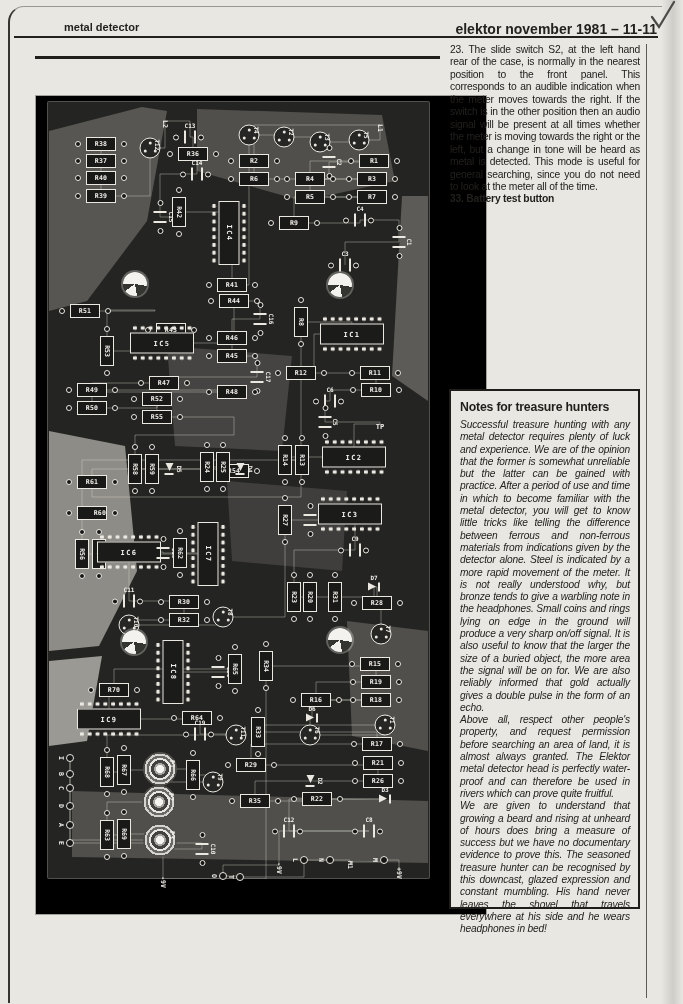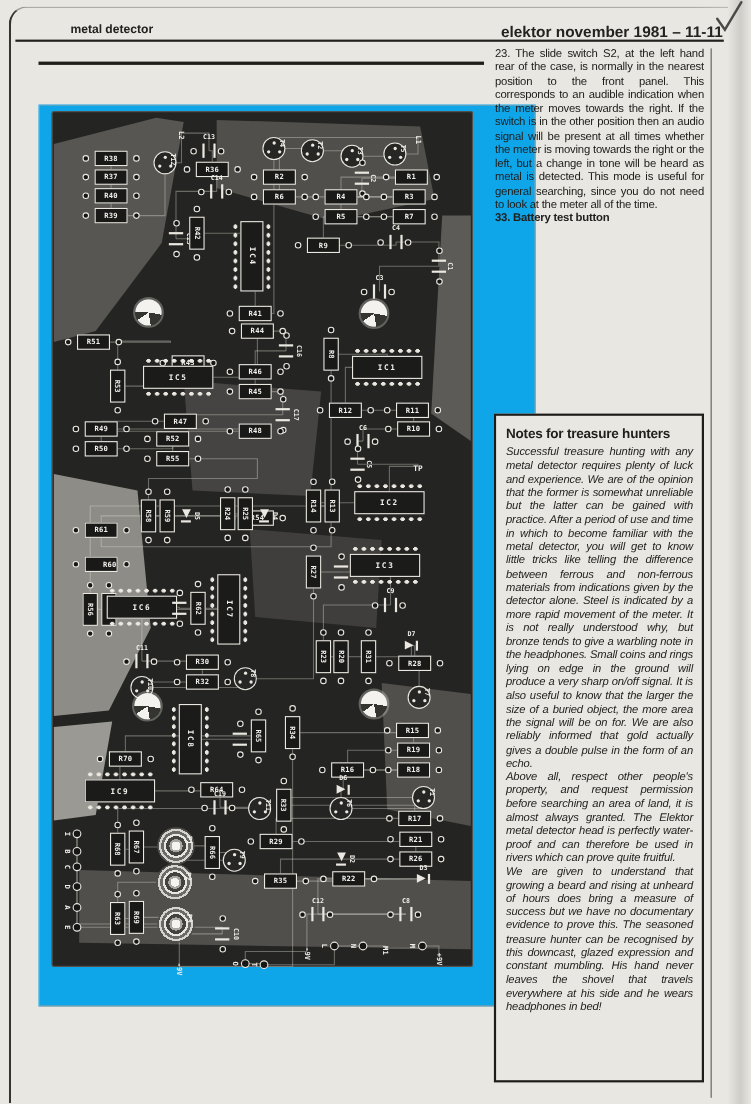--- a/index.html
+++ b/index.html
@@ -14,25 +14,25 @@
   .section-rule{position:absolute;left:35px;top:56px;width:405px;height:3px;background:#1f1e1b;}
   .vert-rule{position:absolute;left:646px;top:44px;width:1px;height:954px;background:#5c5a56;}
   .checkmark{position:absolute;left:646px;top:0px;}
   
   .col-right{position:absolute;left:450px;top:44px;width:190px;color:#22201d;font-size:10.3px;line-height:12.45px;letter-spacing:-0.2px;text-align:justify;}
   .col-right p{margin:0 0 0 0;}
   .col-right .b{font-weight:bold;}
   .col-right .indent{text-indent:16px;}
   .endmark{font-weight:bold;font-size:12px;letter-spacing:-1px;color:#121110;}
   
-  .notes-box{position:absolute;left:449px;top:376px;width:191px;height:608px;border:2px solid #1e1d1a;box-sizing:border-box;padding:9px 8px 6px 9px;background:#e9e7e2;}
+  .notes-box{position:absolute;left:449px;top:389px;width:191px;height:520px;border:2px solid #1e1d1a;box-sizing:border-box;padding:9px 8px 6px 9px;background:#e9e7e2;}
   .notes-title{font-size:12.3px;font-weight:bold;color:#1f1e1b;margin:0 0 5px 0;letter-spacing:-0.2px;}
   .notes-body p{margin:0;font-style:italic;font-size:10.2px;line-height:12.3px;letter-spacing:-0.15px;text-align:justify;color:#24221f;}
   
-  .figure{position:absolute;left:35px;top:95px;width:452px;height:820px;background:#0ea5e9;box-shadow:0 0 0 1px #a3a19c inset;}
+  .figure{position:absolute;left:35px;top:95px;width:452px;height:820px;background:#000000;box-shadow:0 0 0 1px #a3a19c inset;}
   .board{position:absolute;left:12px;top:6px;width:383px;height:778px;background:#242422;border-radius:2px;box-shadow:0 0 0 1px rgba(215,213,206,0.25) inset;}
   .board svg{position:absolute;left:0;top:0;width:100%;height:100%;}
   #cmp-layer{position:absolute;left:0;top:0;width:100%;height:100%;}
   
   .cmp{position:absolute;transform:translate(-50%,-50%);z-index:3;}
   .clabel{font-family:"DejaVu Sans Mono",monospace;font-weight:bold;color:#f2f0eb;}
   .cmp-hres{width:28px;height:12px;background:#191918;border:1.3px solid #ebe8e2;display:flex;align-items:center;justify-content:center;}
   .cmp-hres .clabel{font-size:6.5px;letter-spacing:0.2px;}
   .cmp-hres::before,.cmp-hres::after{content:"";position:absolute;top:50%;width:4px;height:4px;border:1.6px solid #ebe8e2;border-radius:50%;background:#161615;transform:translateY(-50%);}
   .cmp-hres::before{left:-12px;}.cmp-hres::after{right:-12px;}
@@ -404,21 +404,21 @@
           </div>
           <div class="cmp cmp-hres" style="left: 45px; top: 412px; justify-content: flex-end;">
             <span class="clabel">R60</span>
           </div>
           <div class="cmp cmp-vres" style="left: 254px; top: 221px;">
             <span class="clabel">R8</span>
           </div>
           <div class="cmp cmp-hic" style="left: 305px; top: 233px;">
             <span class="clabel">IC1</span>
           </div>
-          <div class="cmp cmp-hres" style="left: 267px; top: 272px; text-align: center;">
+          <div class="cmp cmp-hres" style="left: 254px; top: 272px; text-align: center;">
             <span class="clabel">R12</span>
           </div>
           <div class="cmp cmp-hres" style="left: 328px; top: 272px;">
             <span class="clabel">R11</span>
           </div>
           <div class="cmp cmp-hres" style="left: 329px; top: 289px;">
             <span class="clabel">R10</span>
           </div>
           <div class="cmp cmp-hcap" style="left: 283px; top: 300px;">
             <span class="clabel">C6</span>

